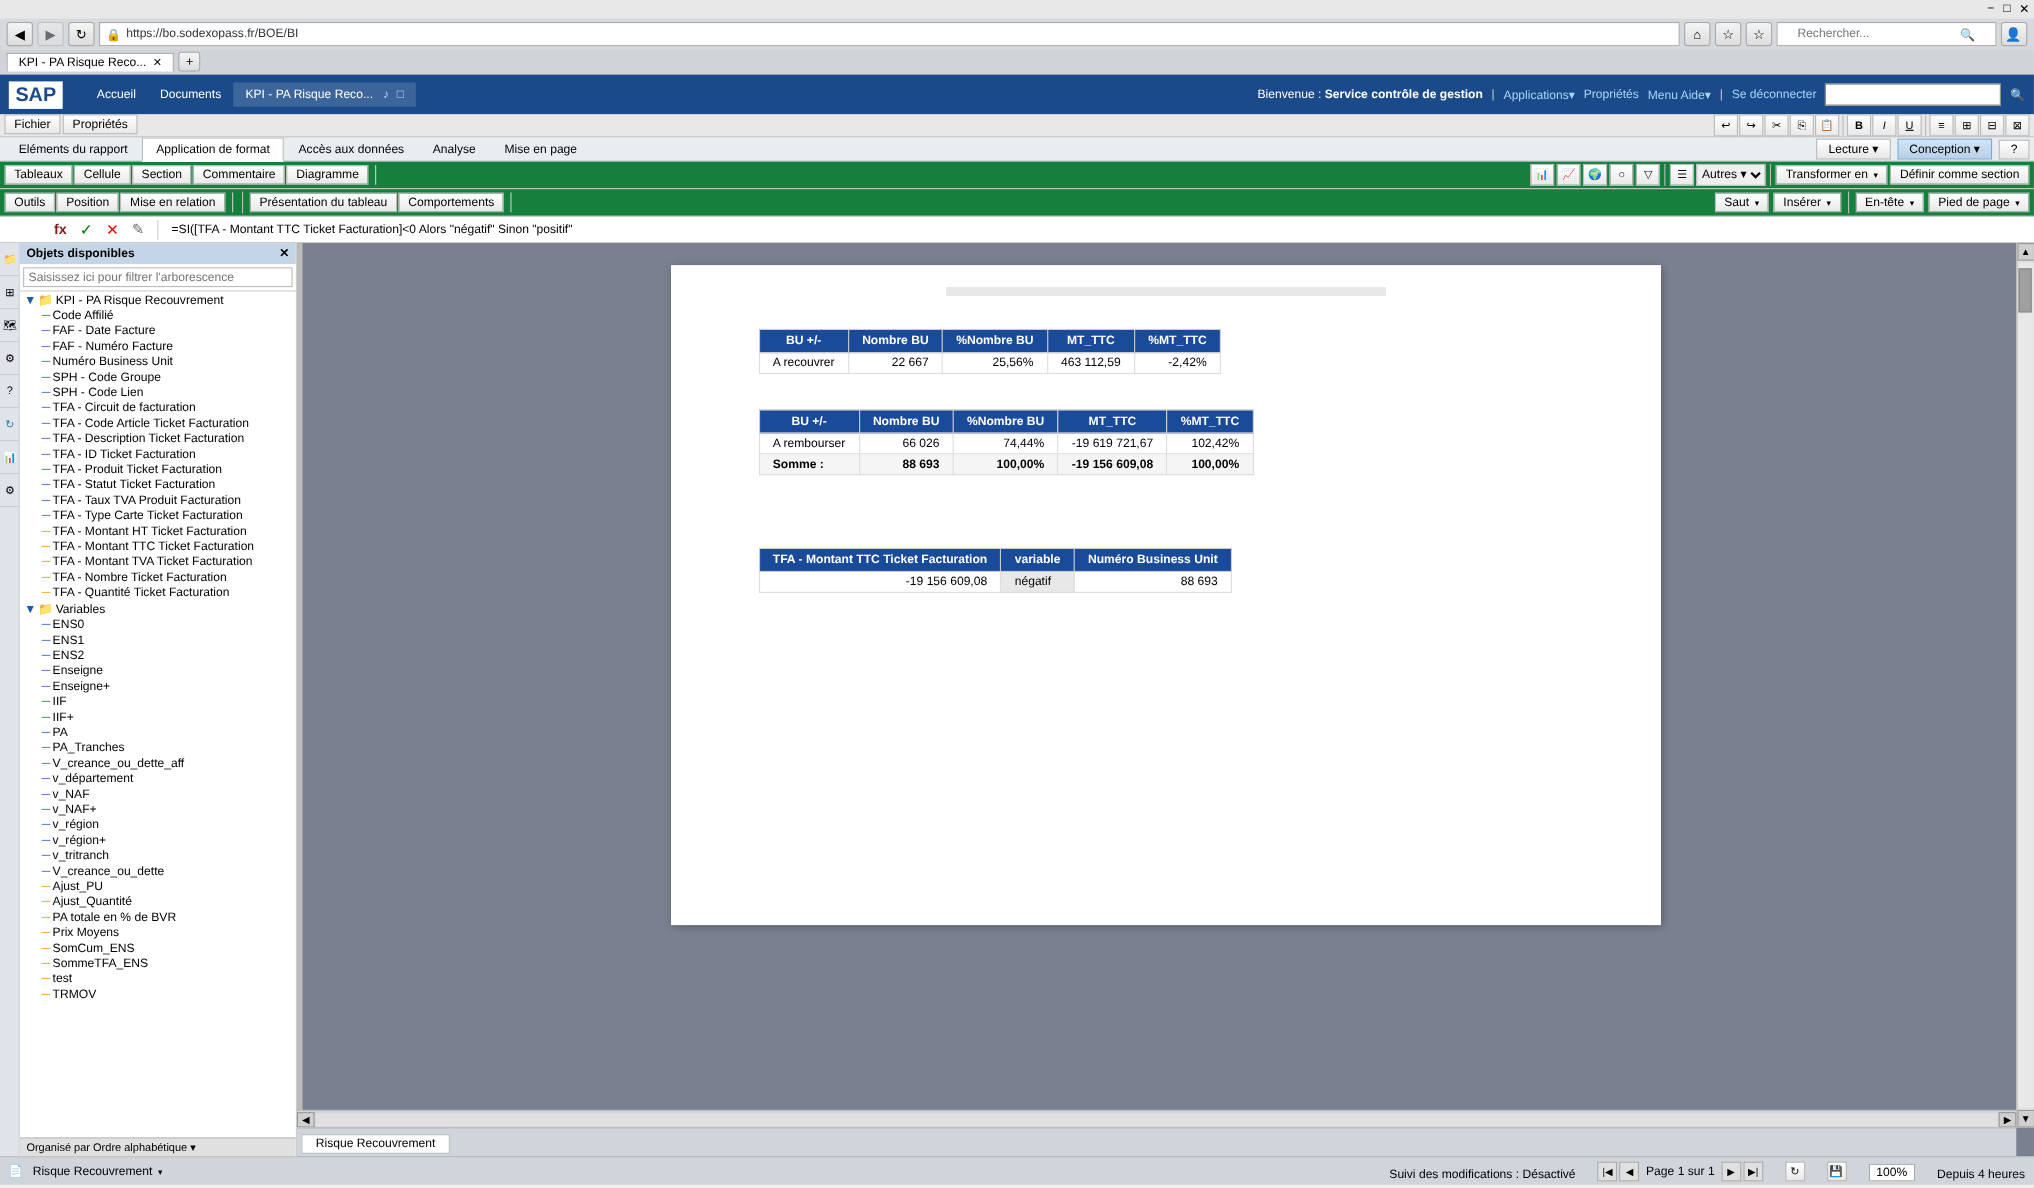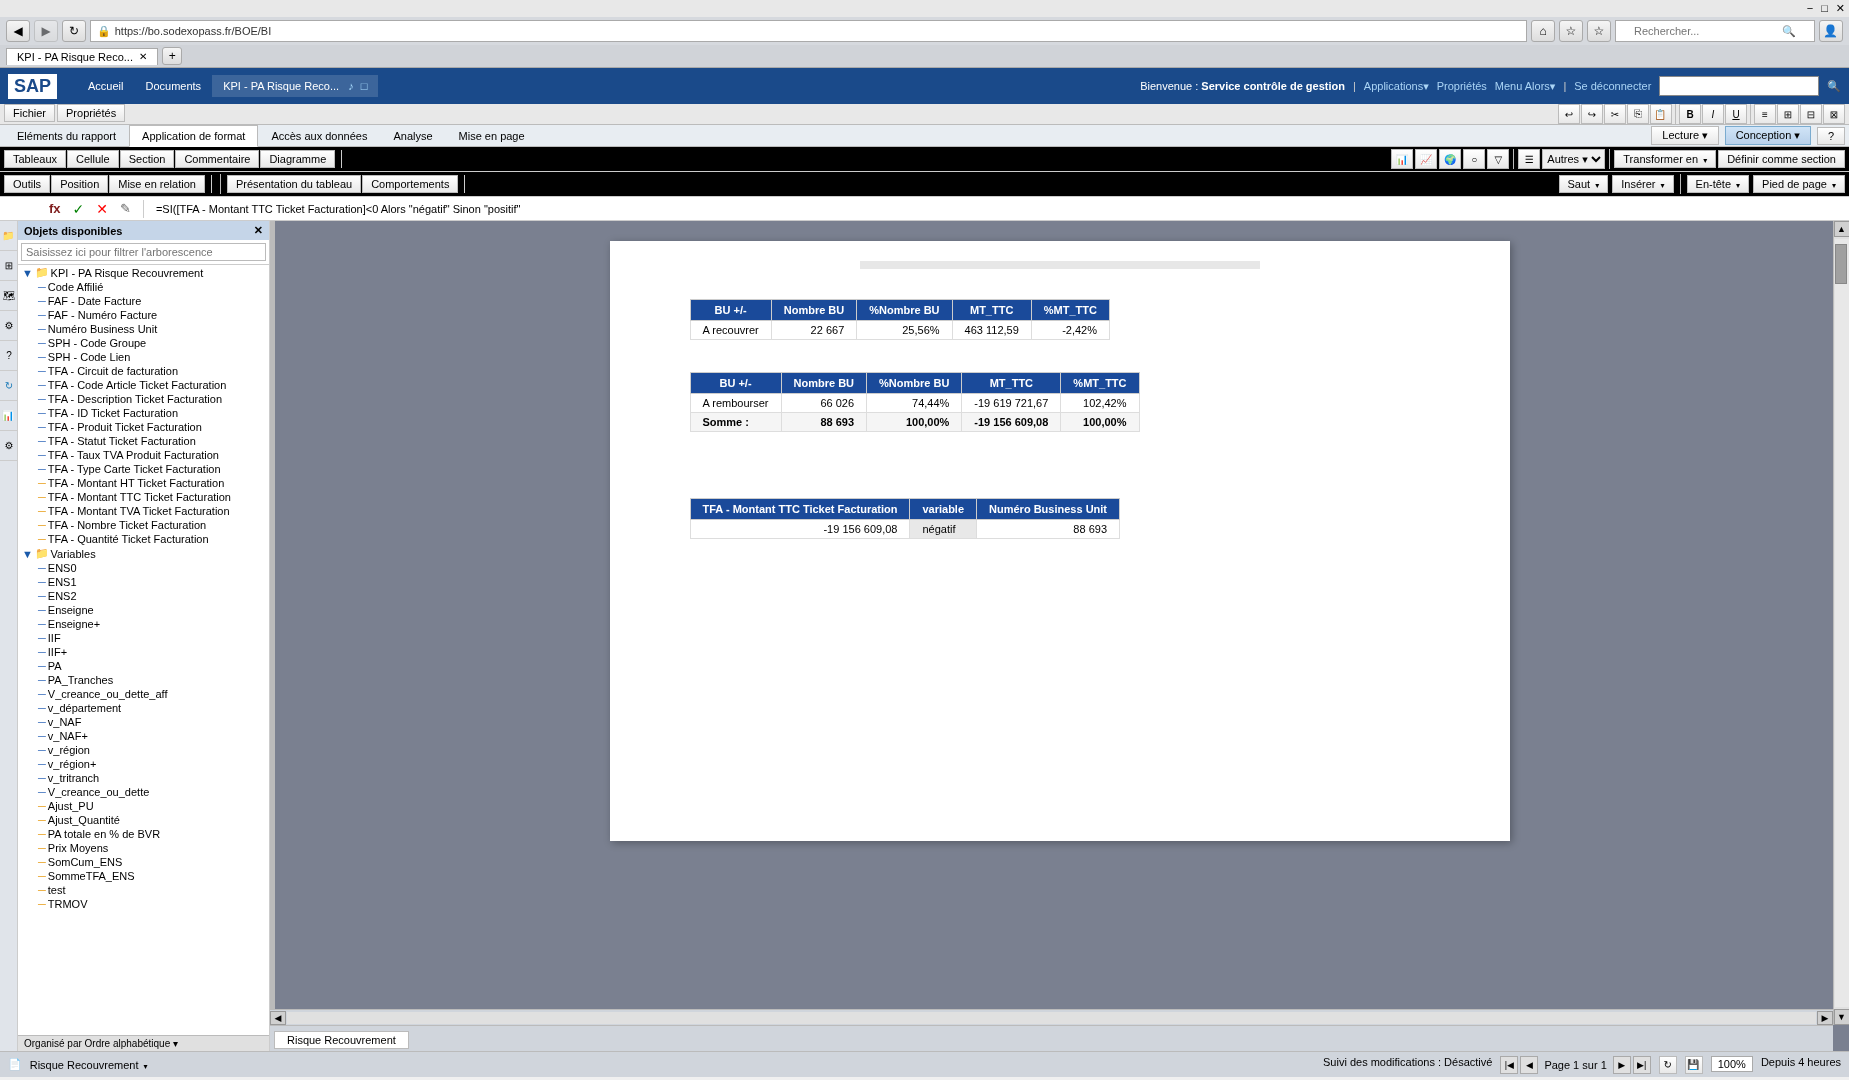--- a/index.html
+++ b/index.html
@@ -33,21 +33,21 @@
     .separator { width: 1px; height: 20px; background: #bbb; margin: 0 2px; }
 
     
     .ribbon-tabs { display: flex; align-items: center; background: #e8edf2; border-bottom: 1px solid #bbb; padding: 0 4px; }
     .ribbon-tab { padding: 4px 12px; font-size: 11px; cursor: pointer; border: 1px solid transparent; border-bottom: none; }
     .ribbon-tab.active { background: white; border-color: #bbb; border-bottom: 1px solid white; margin-bottom: -1px; }
     .ribbon-right { margin-left: auto; display: flex; align-items: center; gap: 6px; font-size: 11px; }
     .mode-btn { background: linear-gradient(#fff, #e8e8e8); border: 1px solid #bbb; padding: 2px 10px; cursor: pointer; font-size: 11px; }
 
     
-    .sub-toolbar { display: flex; align-items: center; background: #000000; border-bottom: 1px solid #ccc; padding: 2px 4px; gap: 4px; flex-wrap: wrap; }
+    .sub-toolbar { display: flex; align-items: center; background: #15803d; border-bottom: 1px solid #ccc; padding: 2px 4px; gap: 4px; flex-wrap: wrap; }
     .sub-group { display: flex; align-items: center; gap: 1px; border-right: 1px solid #ccc; padding-right: 6px; margin-right: 2px; }
     .icon-btn { width: 22px; height: 20px; background: linear-gradient(#fff, #e8e8e8); border: 1px solid #bbb; display: flex; align-items: center; justify-content: center; cursor: pointer; font-size: 10px; }
 
     
     .formula-bar { display: flex; align-items: center; background: white; border-bottom: 1px solid #ccc; padding: 1px 4px; gap: 4px; height: 24px; }
     .formula-bar span { font-size: 13px; padding: 0 4px; cursor: pointer; color: #555; }
     .formula-input { flex: 1; font-size: 11px; border: none; outline: none; padding: 2px 4px; background: white; }
 
     
     .main-area { display: flex; height: calc(1080px - 36px - 30px - 30px - 26px - 26px - 26px - 26px - 24px - 26px); }
@@ -91,21 +91,21 @@
 
     
     .right-scrollbar { width: 16px; background: #e0e0e0; display: flex; flex-direction: column; align-items: center; border-left: 1px solid #bbb; }
     .scroll-btn { width: 16px; height: 16px; background: #d0d0d0; border: 1px solid #999; display: flex; align-items: center; justify-content: center; cursor: pointer; font-size: 9px; }
     .scroll-track { flex: 1; background: #e8e8e8; width: 14px; margin: 2px; position: relative; }
     .scroll-thumb { background: #a0a0a0; width: 12px; position: absolute; top: 5px; height: 40px; border: 1px solid #888; }
 
     
     .status-bar { display: flex; align-items: center; background: #d0d5dc; border-top: 1px solid #bbb; padding: 1px 8px; font-size: 11px; height: 26px; }
     .status-left { display: flex; align-items: center; gap: 8px; }
-    .status-right { margin-left: auto; display: flex; align-items: flex-start; gap: 8px; }
+    .status-right { margin-left: auto; display: flex; align-items: flex-end; gap: 20px; }
     .page-nav { display: flex; align-items: center; gap: 2px; }
     .page-nav-btn { width: 18px; height: 18px; background: #e0e0e0; border: 1px solid #aaa; display: flex; align-items: center; justify-content: center; cursor: pointer; font-size: 9px; }
     .zoom-display { background: white; border: 1px solid #aaa; padding: 1px 6px; }
 
     
     .dropdown-arrow { font-size: 8px; margin-left: 2px; }
   </style>
 </head>
 <body>
 
@@ -150,21 +150,21 @@
       <span>KPI - PA Risque Reco...</span>
       <span style="margin-left:6px;color:#adf;cursor:pointer;">♪</span>
       <span style="margin-left:4px;color:#adf;cursor:pointer;">□</span>
     </div>
   </div>
   <div class="sap-right">
     <span>Bienvenue : <strong>Service contrôle de gestion</strong></span>
     <span style="color:#ccc;">|</span>
     <a>Applications▾</a>
     <a>Propriétés</a>
-    <a>Menu Alors▾</a>
+    <a>Menu Aide▾</a>
     <span style="color:#ccc;">|</span>
     <a>Se déconnecter</a>
     <input type="text" style="height: 20px; border: 1px solid rgb(136, 136, 136); padding: 0px 4px; width: 160px; font-size: 11px;">
     <span style="cursor:pointer;color:white;">🔍</span>
   </div>
 </div>
 
 <div class="toolbar-row" style="background:#e8e8e8;border-bottom:1px solid #bbb;padding:0 4px;">
   <button class="toolbar-btn">Fichier</button>
   <button class="toolbar-btn">Propriétés</button>

